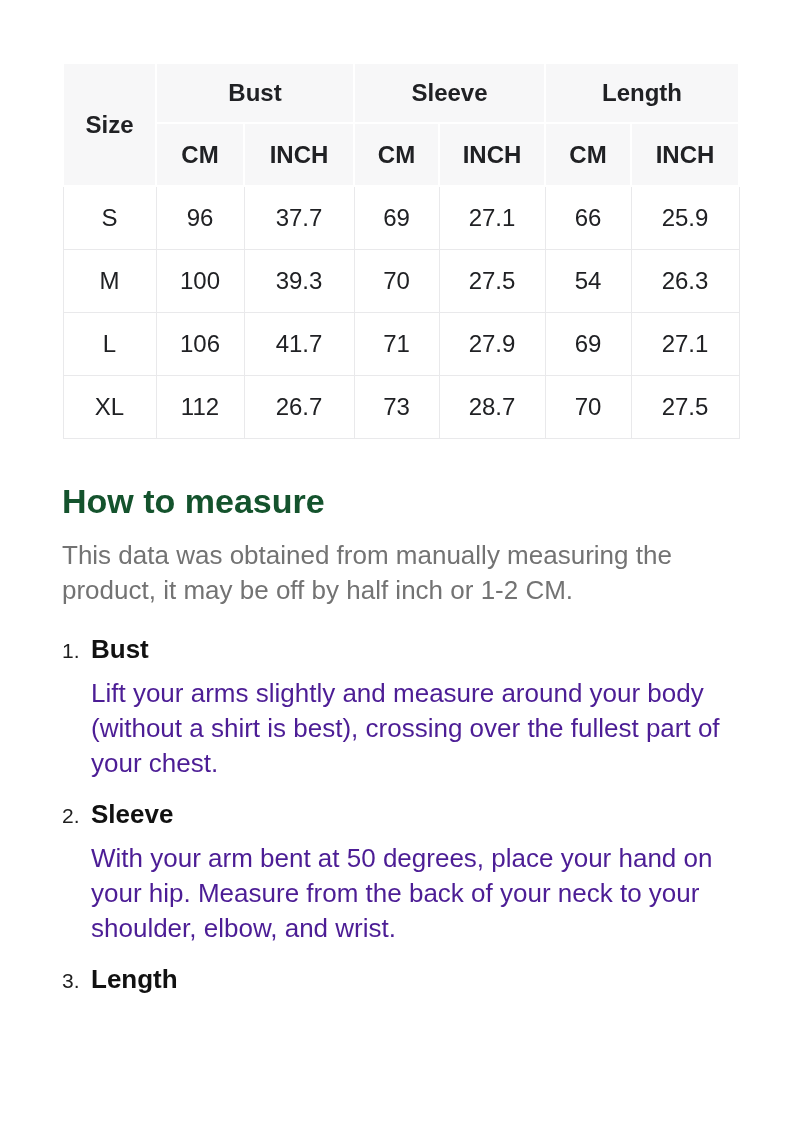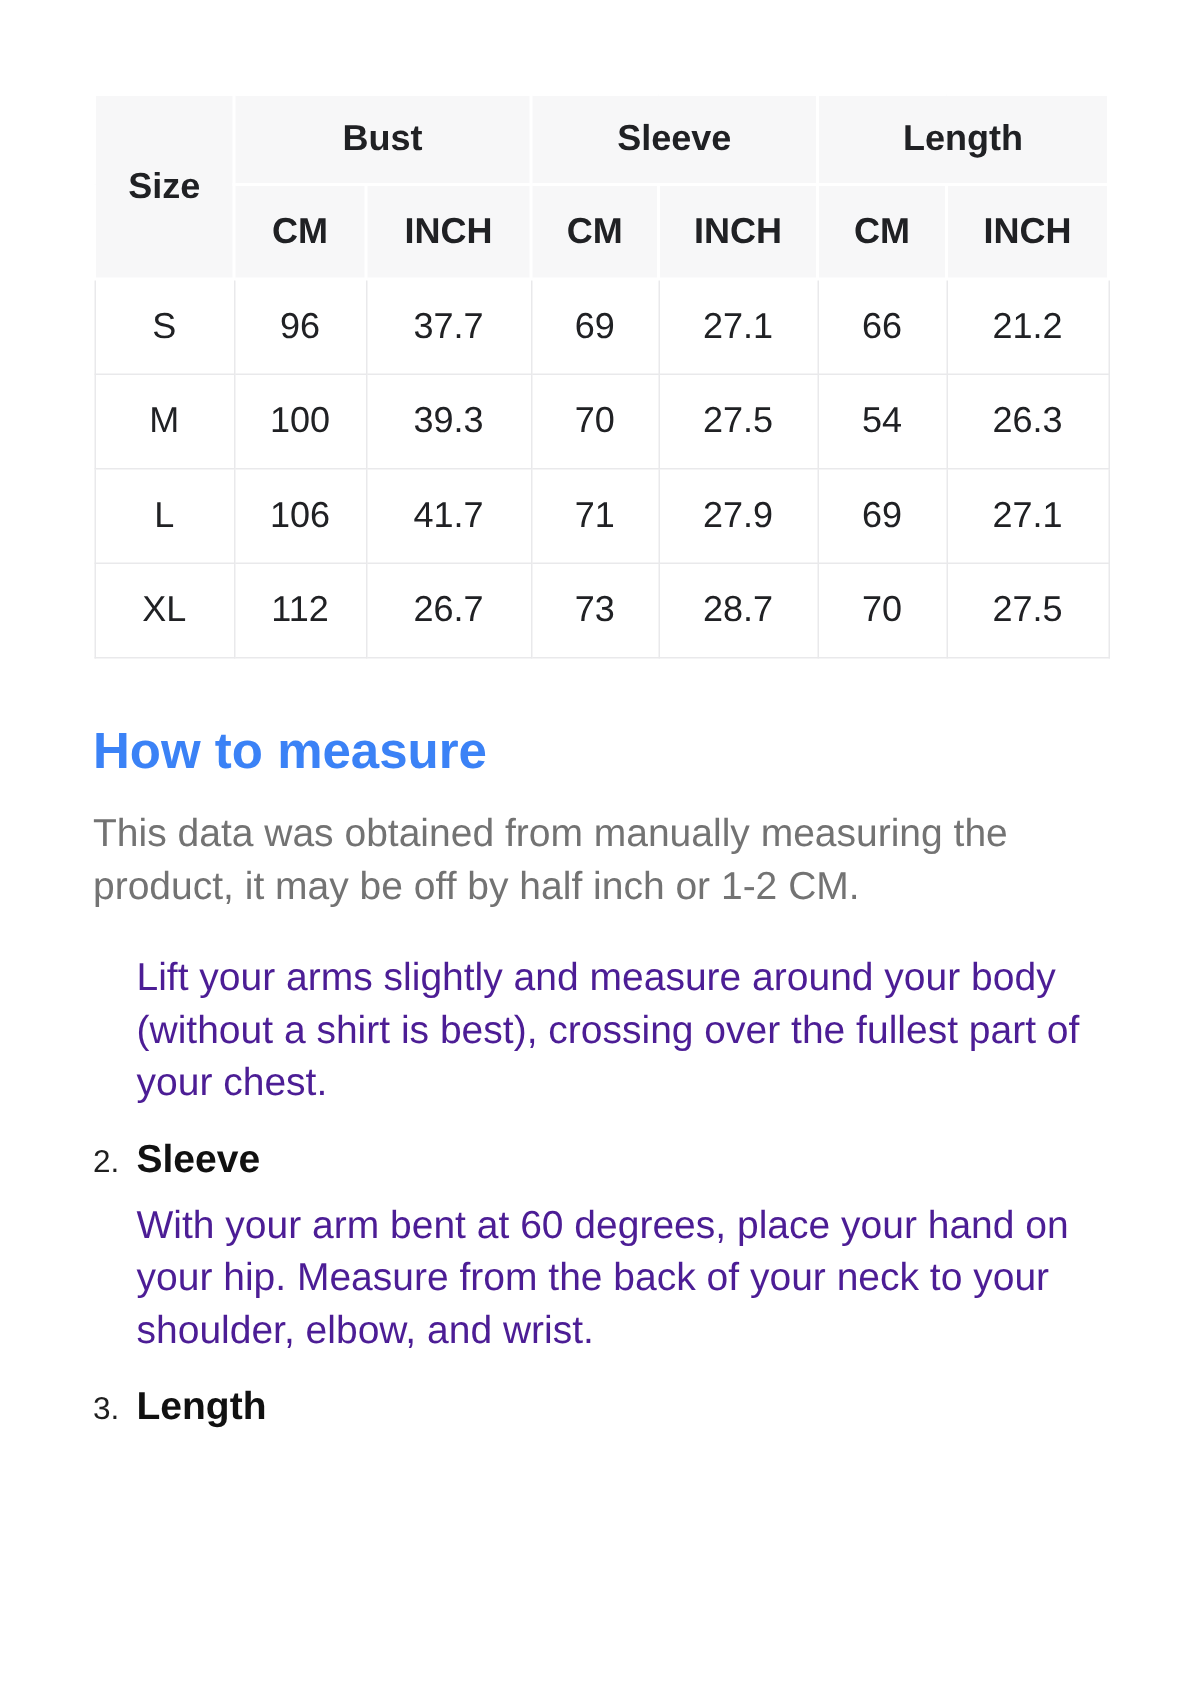--- a/index.html
+++ b/index.html
@@ -47,21 +47,21 @@
   tr.group-row { height: 60px; }
   tr.unit-row  { height: 63px; }
   tr.data-row  { height: 63px; }
 
   
   .howto-title {
     margin: 42px 0 0 0;
     font-size: 34px;
     line-height: 40px;
     font-weight: bold;
-    color: #3b82f6;
+    color: #14532d;
   }
   .howto-intro {
     margin: 17px 0 26px 0;
     font-size: 26px;
     line-height: 35px;
     color: #737373;
     max-width: 680px;
   }
   ol.steps {
     list-style: none;
@@ -122,21 +122,21 @@
       </tr>
     </thead>
     <tbody>
       <tr class="data-row">
         <td>S</td>
         <td>96</td>
         <td>37.7</td>
         <td>69</td>
         <td>27.1</td>
         <td>66</td>
-        <td>21.2</td>
+        <td>25.9</td>
       </tr>
       <tr class="data-row">
         <td>M</td>
         <td>100</td>
         <td>39.3</td>
         <td>70</td>
         <td>27.5</td>
         <td>54</td>
         <td>26.3</td>
       </tr>
@@ -160,27 +160,30 @@
       </tr>
     </tbody>
   </table>
 
   <h2 class="howto-title">How to measure</h2>
 
   <p class="howto-intro">This data was obtained from manually measuring the product, it may be off by half inch or 1-2 CM.</p>
 
   <ol class="steps">
     <li>
+      <div class="step-head">
+        <span class="step-num">1.</span><span class="step-title">Bust</span>
+      </div>
       <p class="step-desc">Lift your arms slightly and measure around your body (without a shirt is best), crossing over the fullest part of your chest.</p>
     </li>
     <li>
       <div class="step-head">
         <span class="step-num">2.</span><span class="step-title">Sleeve</span>
       </div>
-      <p class="step-desc">With your arm bent at 60 degrees, place your hand on your hip. Measure from the back of your neck to your shoulder, elbow, and wrist.</p>
+      <p class="step-desc">With your arm bent at 50 degrees, place your hand on your hip. Measure from the back of your neck to your shoulder, elbow, and wrist.</p>
     </li>
     <li>
       <div class="step-head">
         <span class="step-num">3.</span><span class="step-title">Length</span>
       </div>
     </li>
   </ol>
 
 </div>
 

